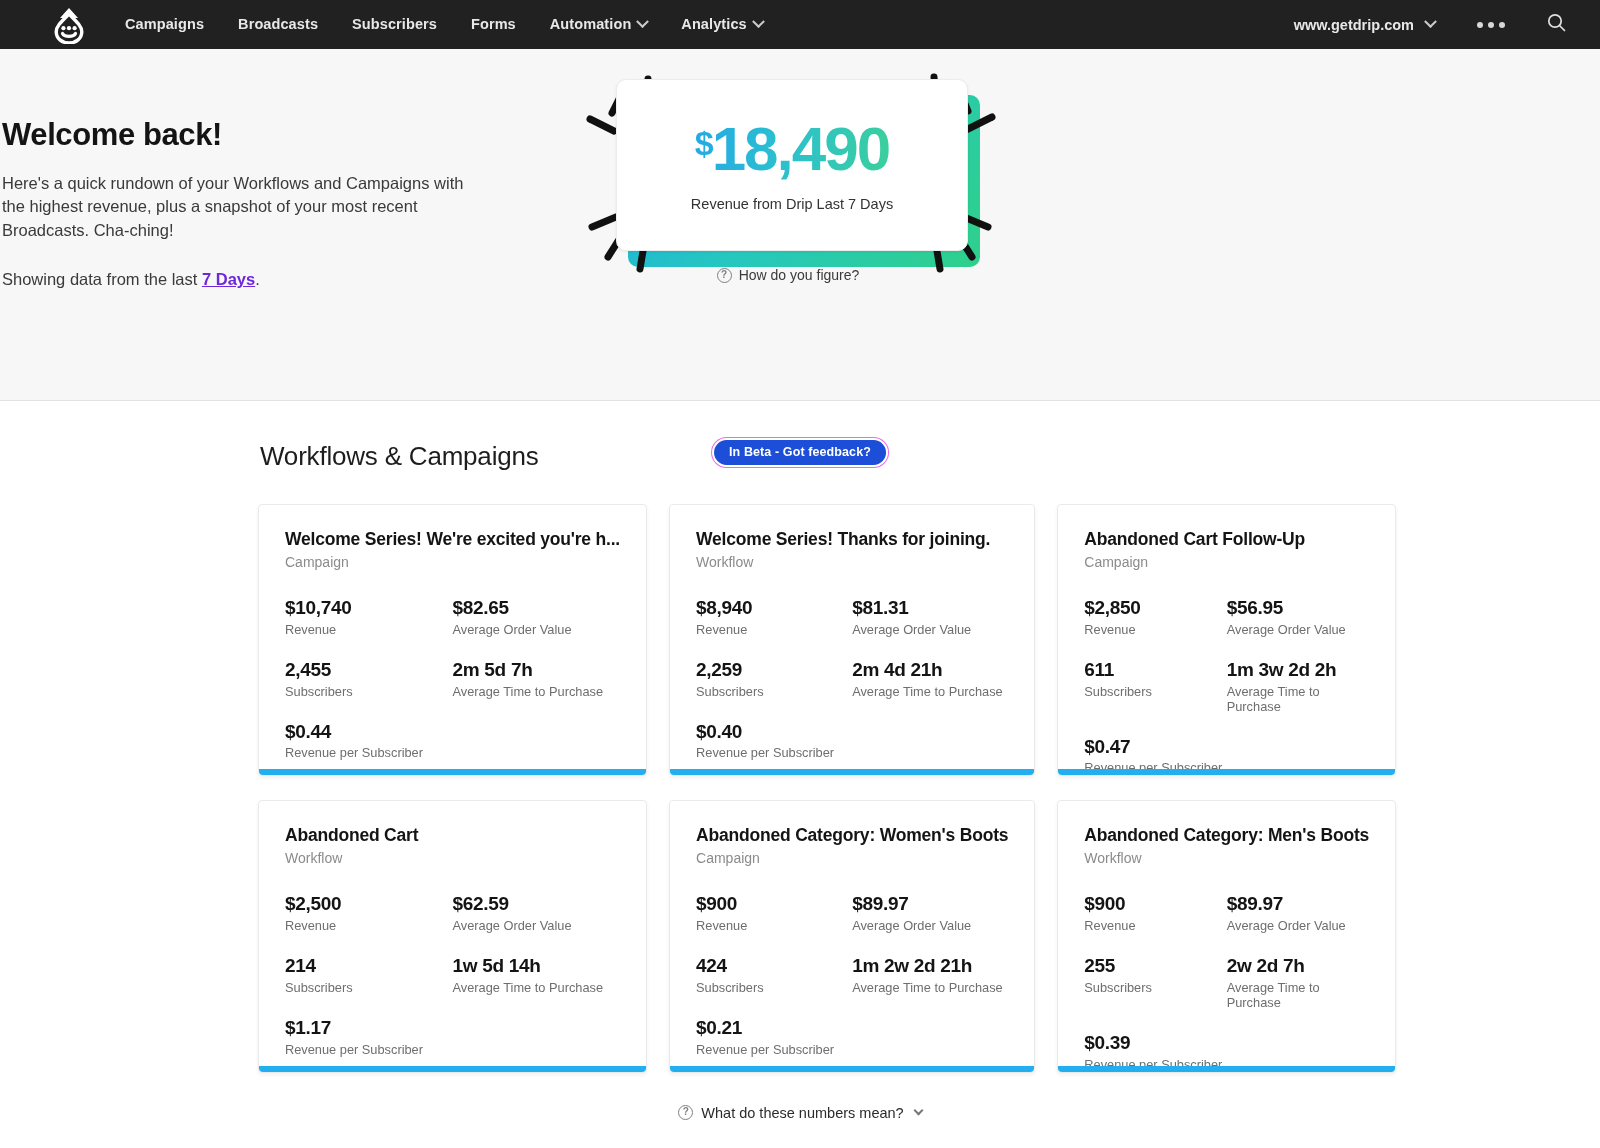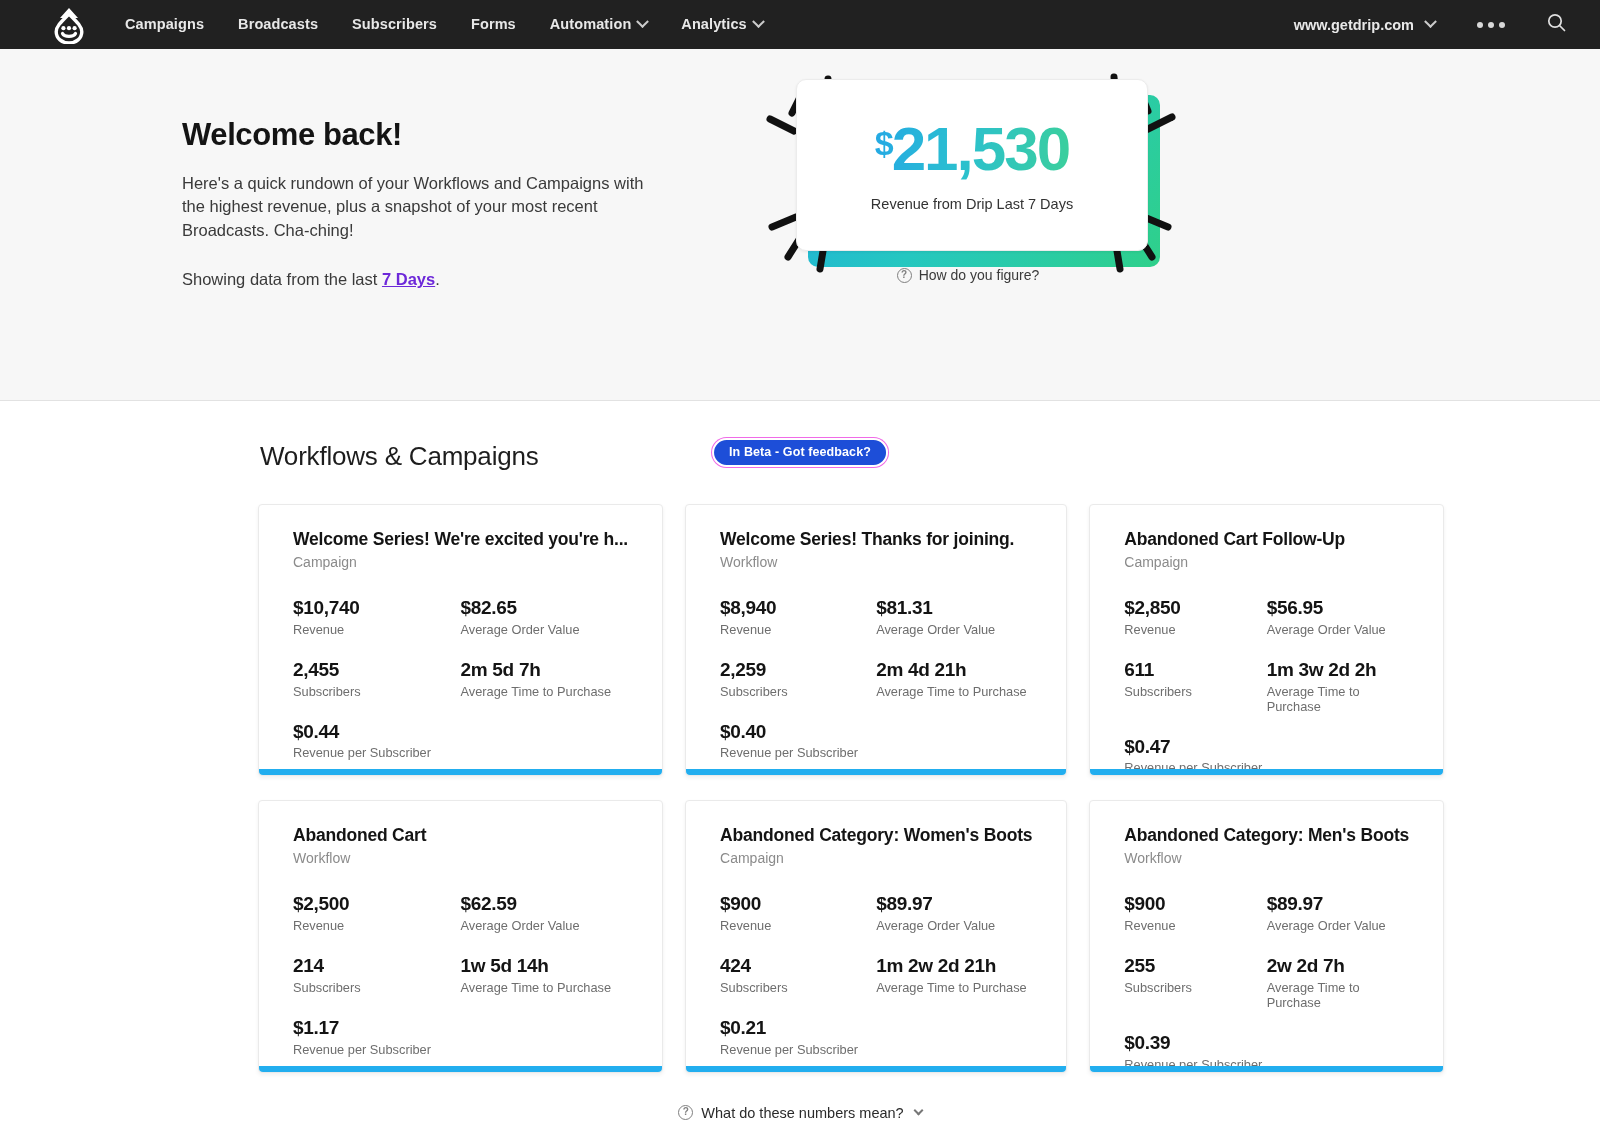--- a/index.html
+++ b/index.html
@@ -56,21 +56,20 @@
   .dots i { width:6px; height:6px; border-radius:50%; background:#d8d8d8; display:block; }
   .search-ic { padding: 0 6px 0 14px; cursor:pointer; display:flex; align-items:center;}
 
   
   .hero {
     background: #f7f7f7;
     height: 352px;
     position: relative;
     border-bottom: 1px solid #e2e2e2;
     display: flex;
-    justify-content: center;
   }
   .hero-inner {
     width: 1240px;
     display: flex;
     align-items: flex-start;
     position: relative;
   }
   .hero-left { width: 520px; padding-top: 68px; padding-left: 2px; }
   .hero-title {
     font-size: 31px; font-weight: bold; letter-spacing: -.4px;
@@ -151,21 +150,21 @@
     display: grid;
     grid-template-columns: repeat(3, 1fr);
     column-gap: 22px;
     row-gap: 24px;
   }
   .card {
     background: #fff;
     border: 1px solid #eaeaea;
     border-radius: 4px;
     box-shadow: 0 2px 4px rgba(0,0,0,.06);
-    padding: 24px 34px 0;
+    padding: 24px 26px 0;
     position: relative;
     min-height: 268px;
     cursor: pointer;
   }
   .card::after {
     content:""; position:absolute; left:0; right:0; bottom:0;
     height: 6px; background: #22aeef;
     border-bottom-left-radius:4px; border-bottom-right-radius:4px;
   }
   .card-title {
@@ -286,21 +285,21 @@
               <line x1="372" y1="218" x2="368" y2="194"></line>
             </g>
           </svg>
         </span>
 
         <div class="rev-shadow"></div>
 
         <div class="rev-card">
           <div class="rev-amount">
             <span class="rev-dollar">$</span>
-            <span>21,530</span>
+            <span>18,490</span>
           </div>
           <div class="rev-sub">Revenue from Drip Last 7 Days</div>
         </div>
       </div>
 
       <div class="rev-foot">
         <span class="qmark">?</span>
         <span>How do you figure?</span>
       </div>
     </div>

